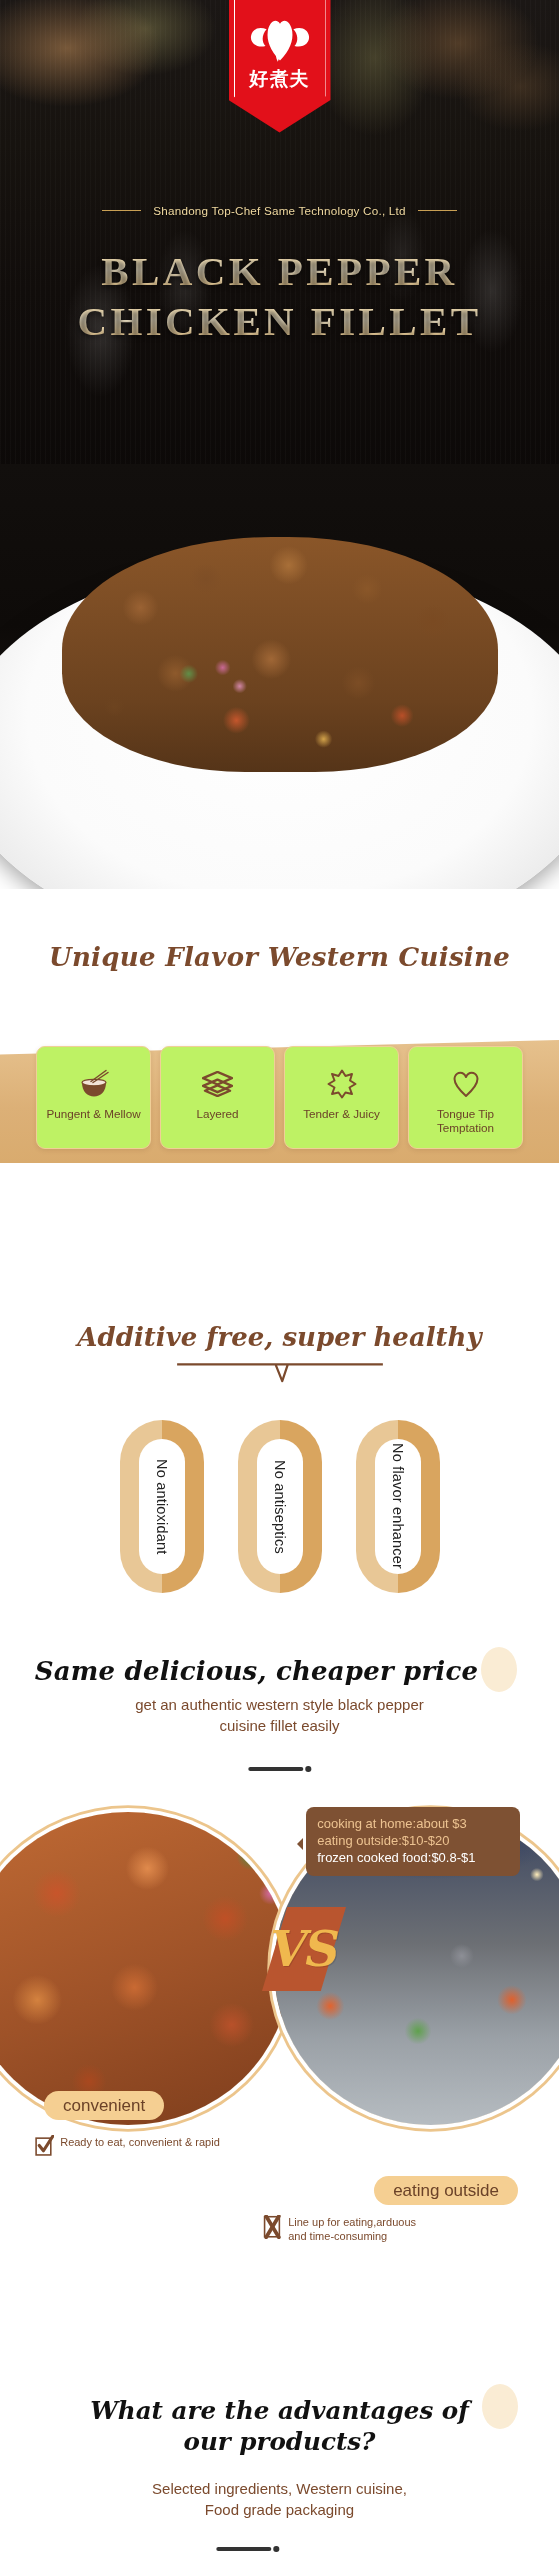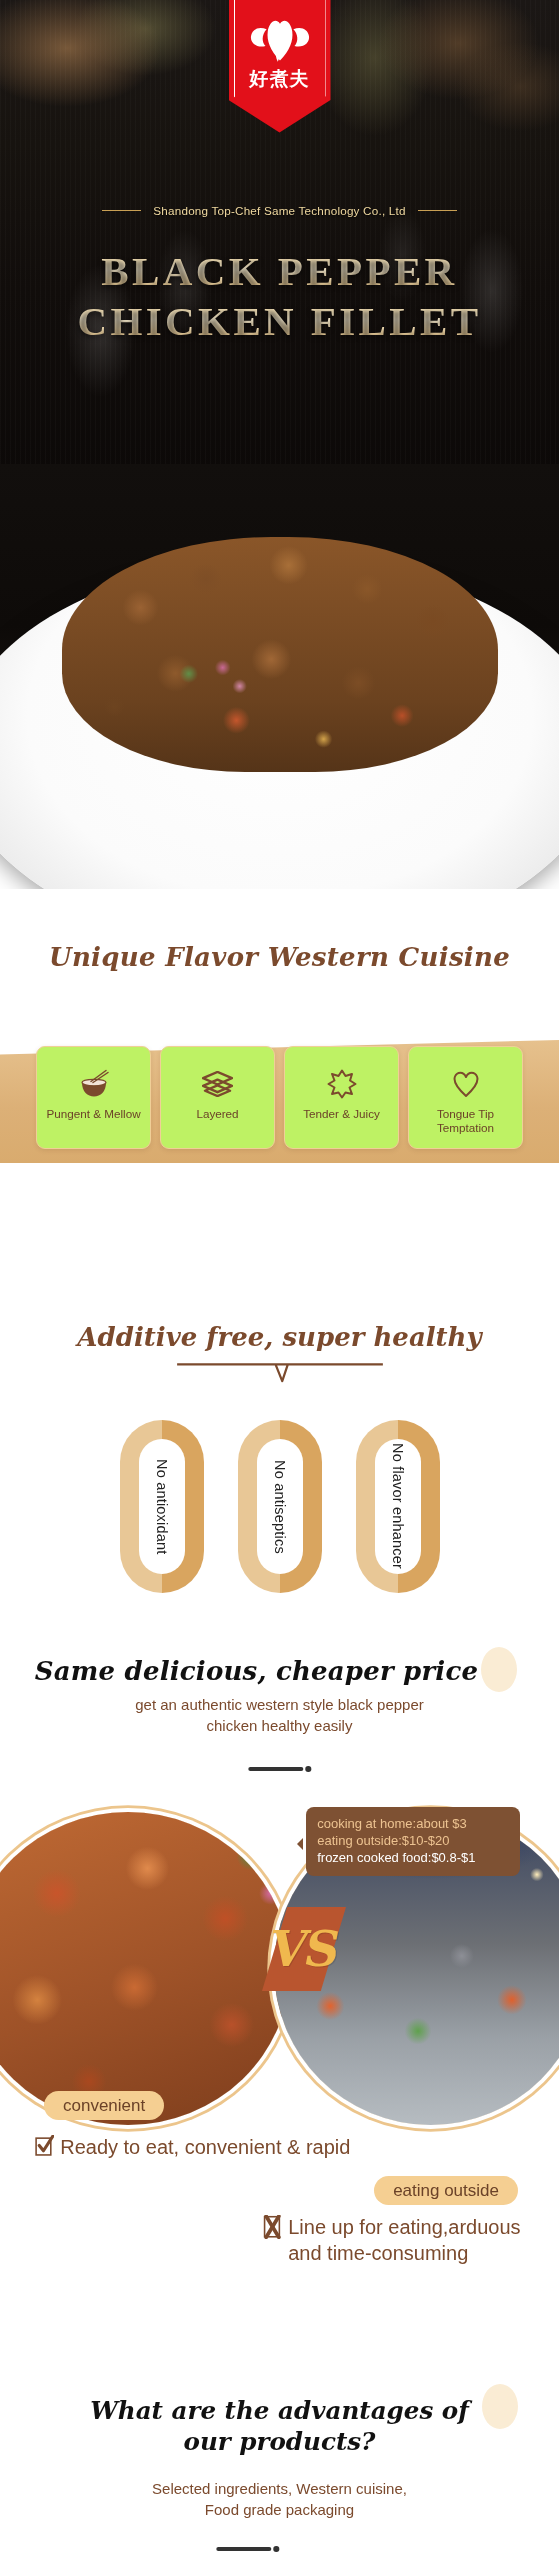--- a/index.html
+++ b/index.html
@@ -247,21 +247,21 @@
   .tag-pill {
     position:absolute; border-radius:14.5px; background:#f5cf92;
     color:#6b4228; font-size:17px; padding:4.5px 19px; z-index:8;
     font-family:"Liberation Sans", sans-serif;
   }
   .tag-left { left:44px; top:447px; }
   .tag-right { right:41px; top:532px; }
 
   .cmp-point { position:absolute; display:flex; align-items:flex-start; gap:6.2px; z-index:8; }
   .cmp-point-text {
-    color:#7b4a2d; font-size:20px; line-height:1.28;
+    color:#7b4a2d; font-size:11px; line-height:1.28;
     font-family:"Liberation Sans", sans-serif;
   }
   .pt-left { left:35px; top:491px; }
   .pt-right { left:263px; top:571px; }
 
   
   .sec-adv { position:absolute; left:0; top:2360px; width:495px; height:216px; }
   .adv-title {
     position:absolute; left:0; top:35px; width:559px; text-align:center;
     font-family:"DejaVu Serif", serif; font-style:italic; font-weight:700;
@@ -382,21 +382,21 @@
     <div class="pill">
       <span class="pill-text">No flavor enhancer</span>
     </div>
   </div>
 </section>
 
 <section class="sec-price">
   <div class="blob" style="left:481px; top:3.4px;"></div>
   <h2 class="price-title">Same delicious, cheaper price</h2>
   <p class="price-sub" style="white-space:pre-line">get an authentic western style  black pepper
-chicken healthy easily</p>
+cuisine fillet easily</p>
   <div class="rule" style="top:122px;">
     <span class="rule-bar"></span>
     <span class="rule-dot"></span>
   </div>
 
   <div class="cmp-left"></div>
   <div class="cmp-right"></div>
 
   <div class="vs-badge">
     <div class="vs-shape"></div>

